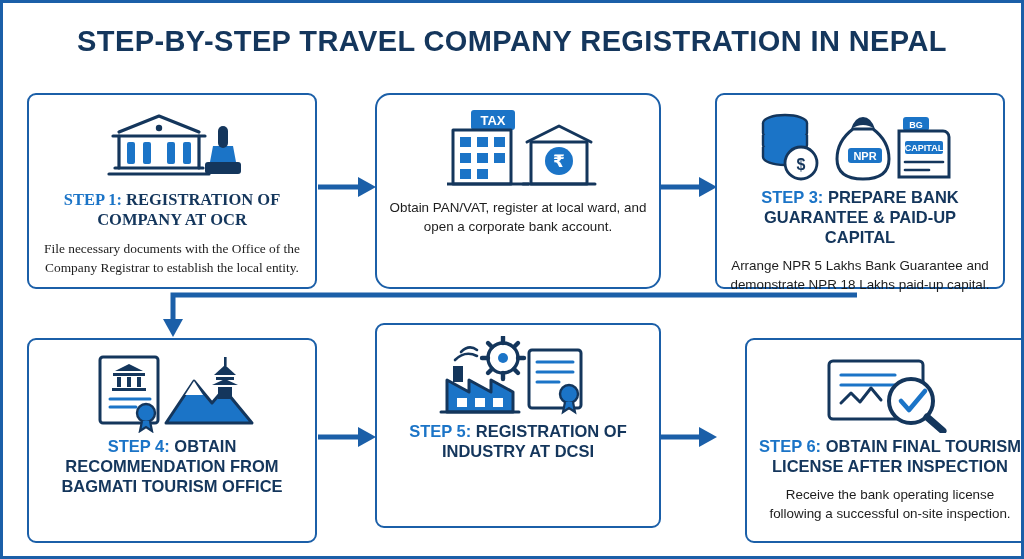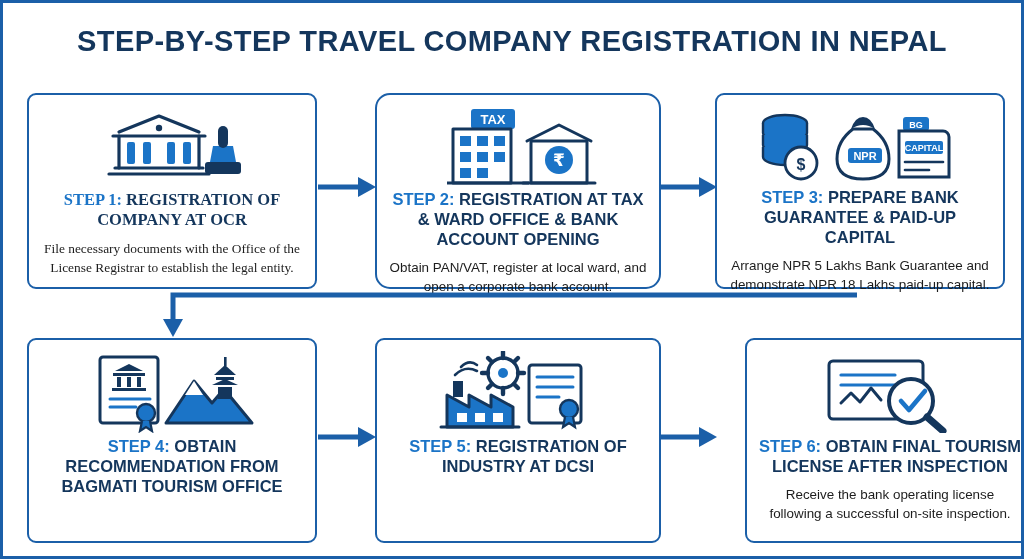--- a/index.html
+++ b/index.html
@@ -66,21 +66,21 @@
     color: #1d1d1d;
     line-height: 1.42;
     margin-top: 9px;
   }
   
   #card-1 { left: 24px;  top: 90px;  width: 290px; height: 196px; font-family: Liberation Serif, serif; }
   #card-2 { left: 372px; top: 90px;  width: 286px; height: 196px; border-radius: 15px; }
   #card-3 { left: 712px; top: 90px;  width: 290px; height: 196px; }
   
   #card-4 { left: 24px;  top: 335px; width: 290px; height: 205px; }
-  #card-5 { left: 372px; top: 335px; width: 286px; height: 205px; }
+  #card-5 { left: 372px; top: 320px; width: 286px; height: 205px; }
   #card-6 { left: 742px; top: 335px; width: 290px; height: 205px; }
 
   .arrow {
     position: absolute;
   }
   svg { display: block; }
 </style>
 </head>
 <body>
 
@@ -111,21 +111,21 @@
           <rect x="108" y="56" width="36" height="12" rx="3" fill="#14365c"></rect>
           <path d="M113 56 L116 40 H136 L139 56 Z" fill="#1b74c7"></path>
           <rect x="121" y="20" width="10" height="22" rx="5" fill="#14365c"></rect>
         </g>
       </svg>
     </div>
     <div class="step-head">
       <span class="num">Step 1:</span>
       <span>Registration of Company at OCR</span>
     </div>
-    <div class="step-desc">File necessary documents with the Office of the License Registrar to establish the legal entity.</div>
+    <div class="step-desc">File necessary documents with the Office of the Company Registrar to establish the local entity.</div>
   </div>
 
   <div class="card" id="card-2">
     <div class="icon-wrap">
       <svg width="170" height="82" viewBox="0 0 170 82" aria-hidden="true">
 
         <rect x="38" y="4" width="44" height="20" rx="3" fill="#1b74c7"></rect>
         <text x="60" y="19" font-family="Liberation Sans, sans-serif" font-size="13" font-weight="bold" fill="#ffffff" text-anchor="middle">TAX</text>
 
         <g fill="none" stroke="#14365c" stroke-width="3" stroke-linejoin="round">
@@ -144,24 +144,20 @@
         </g>
 
         <g fill="none" stroke="#14365c" stroke-width="3" stroke-linejoin="round" stroke-linecap="round">
           <path d="M94 36 L126 20 L158 36"></path>
           <rect x="98" y="36" width="56" height="42"></rect>
           <path d="M90 78 H162"></path>
         </g>
         <circle cx="126" cy="55" r="14" fill="#1b74c7"></circle>
         <text x="126" y="61" font-family="DejaVu Sans, sans-serif" font-size="17" font-weight="bold" fill="#ffffff" text-anchor="middle">₹</text>
       </svg>
-    </div>
-    <div class="step-head">
-      <span class="num">Step 2:</span>
-      <span>Registration at Tax &amp; Ward Office &amp; Bank Account Opening</span>
     </div>
     <div class="step-desc">Obtain PAN/VAT, register at local ward, and open a corporate bank account.</div>
   </div>
 
   <div class="card" id="card-3">
     <div class="icon-wrap">
       <svg width="210" height="80" viewBox="0 0 210 80" aria-hidden="true">
 
         <g fill="#1b74c7" stroke="#14365c" stroke-width="2.4">
           <ellipse cx="30" cy="18" rx="22" ry="8"></ellipse>

